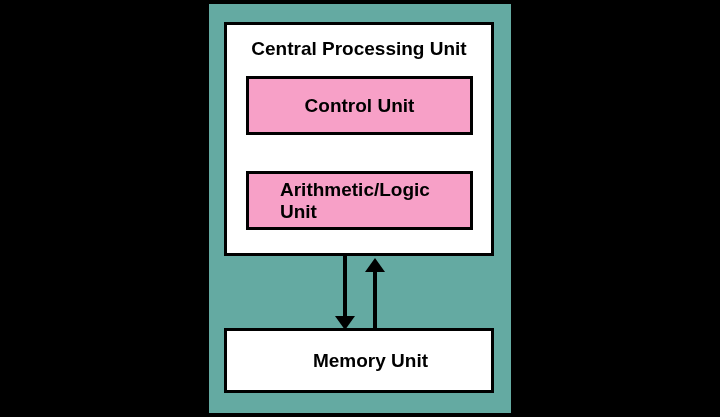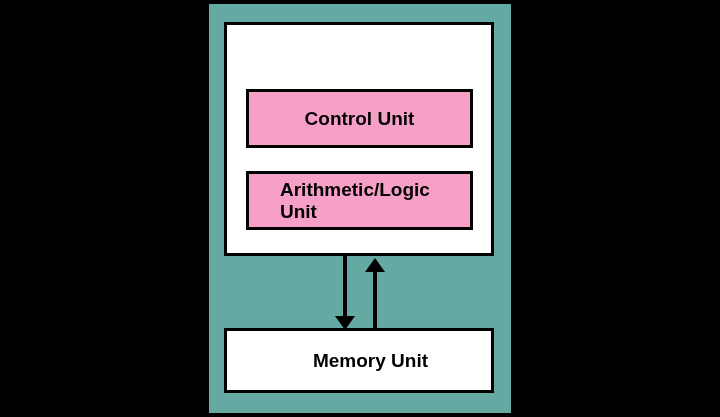--- a/index.html
+++ b/index.html
@@ -43,21 +43,21 @@
     width: 227px; height: 59px;
     box-sizing: border-box;
     background: var(--unit-fill, #F7A0C7);
     border: 3px solid var(--panel-border, #000000);
     display: flex;
     align-items: center;
     justify-content: center;
     font-size: 19px;
     font-weight: bold;
   }
-  .unit-box.control { top: 64px; }
+  .unit-box.control { top: 51px; }
   .unit-box.alu { top: 146px; padding-left: 31px; }
   .memory-box {
     position: absolute;
     left: 224px; top: 328px;
     width: 270px; height: 65px;
     box-sizing: border-box;
     background: var(--box-fill, #FFFFFF);
     border: 3px solid var(--panel-border, #000000);
     display: flex;
     align-items: center;
@@ -74,20 +74,21 @@
   }
 </style>
 </head>
 <body>
 
 <div class="screen">
 
   <div class="panel"></div>
 
   <div class="cpu-box">
+    <div class="cpu-title">Central Processing Unit</div>
 
     <div class="unit-box control">
       <span>Control Unit</span>
     </div>
 
     <div class="unit-box alu">
       <span>Arithmetic/Logic Unit</span>
     </div>
   </div>
 

